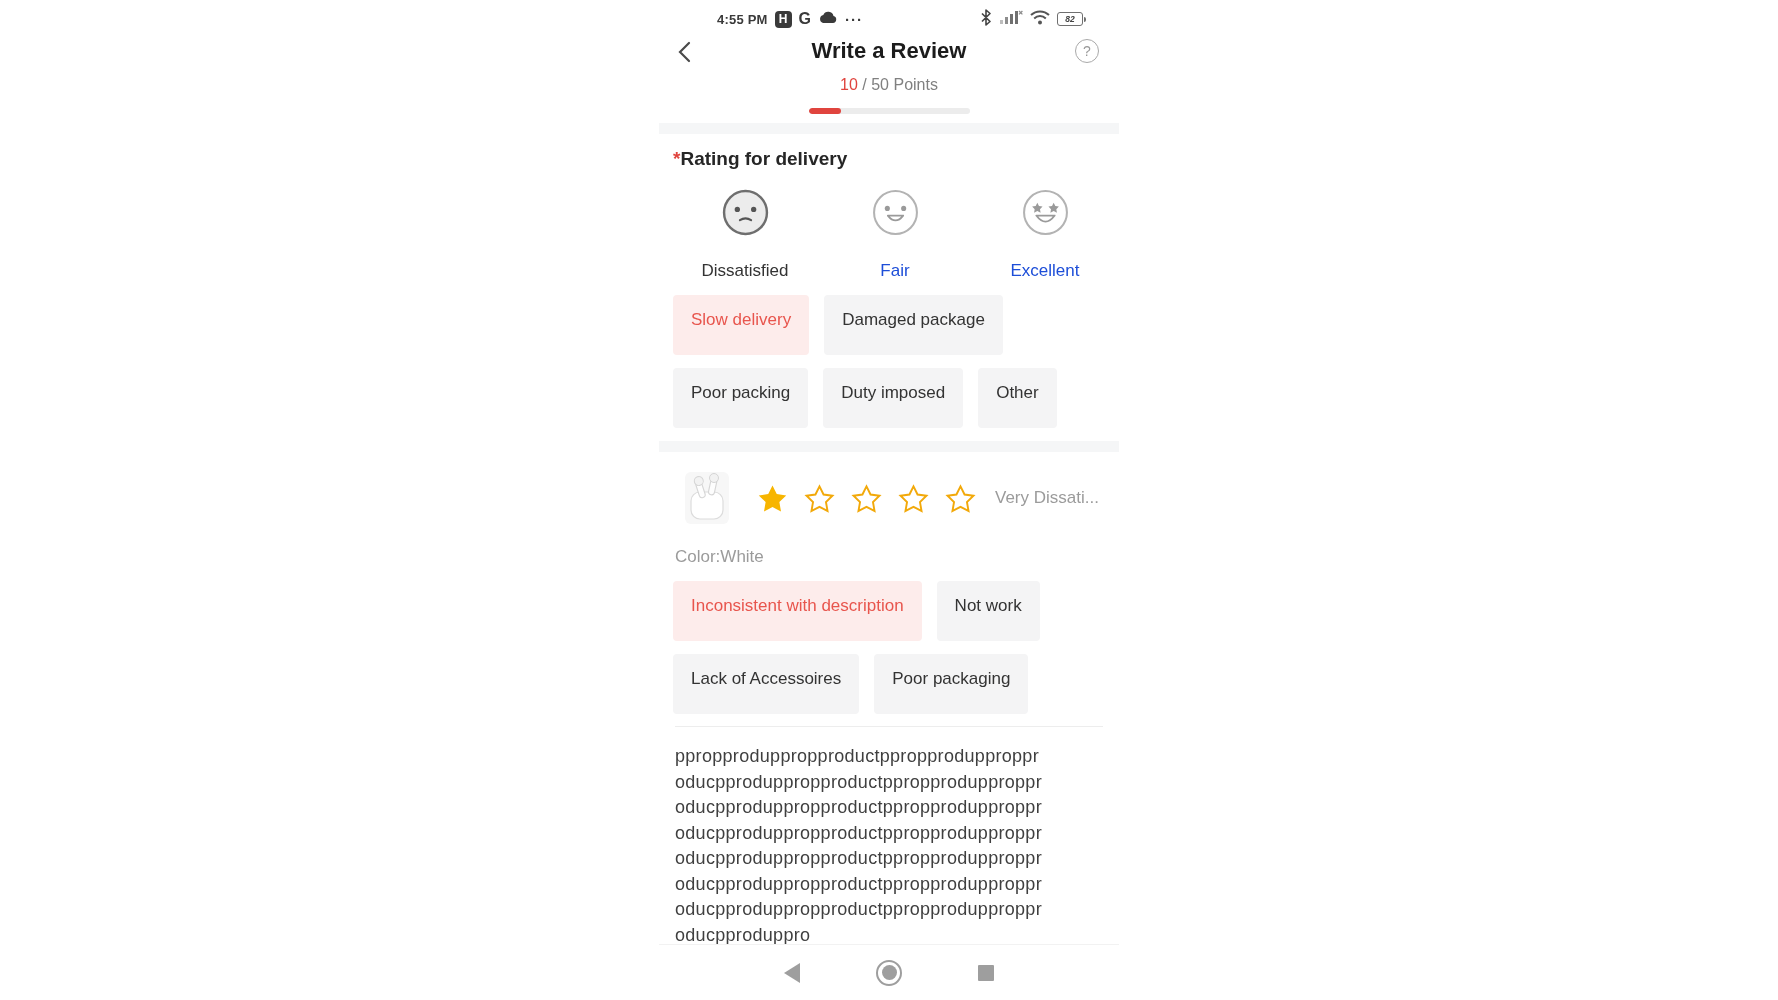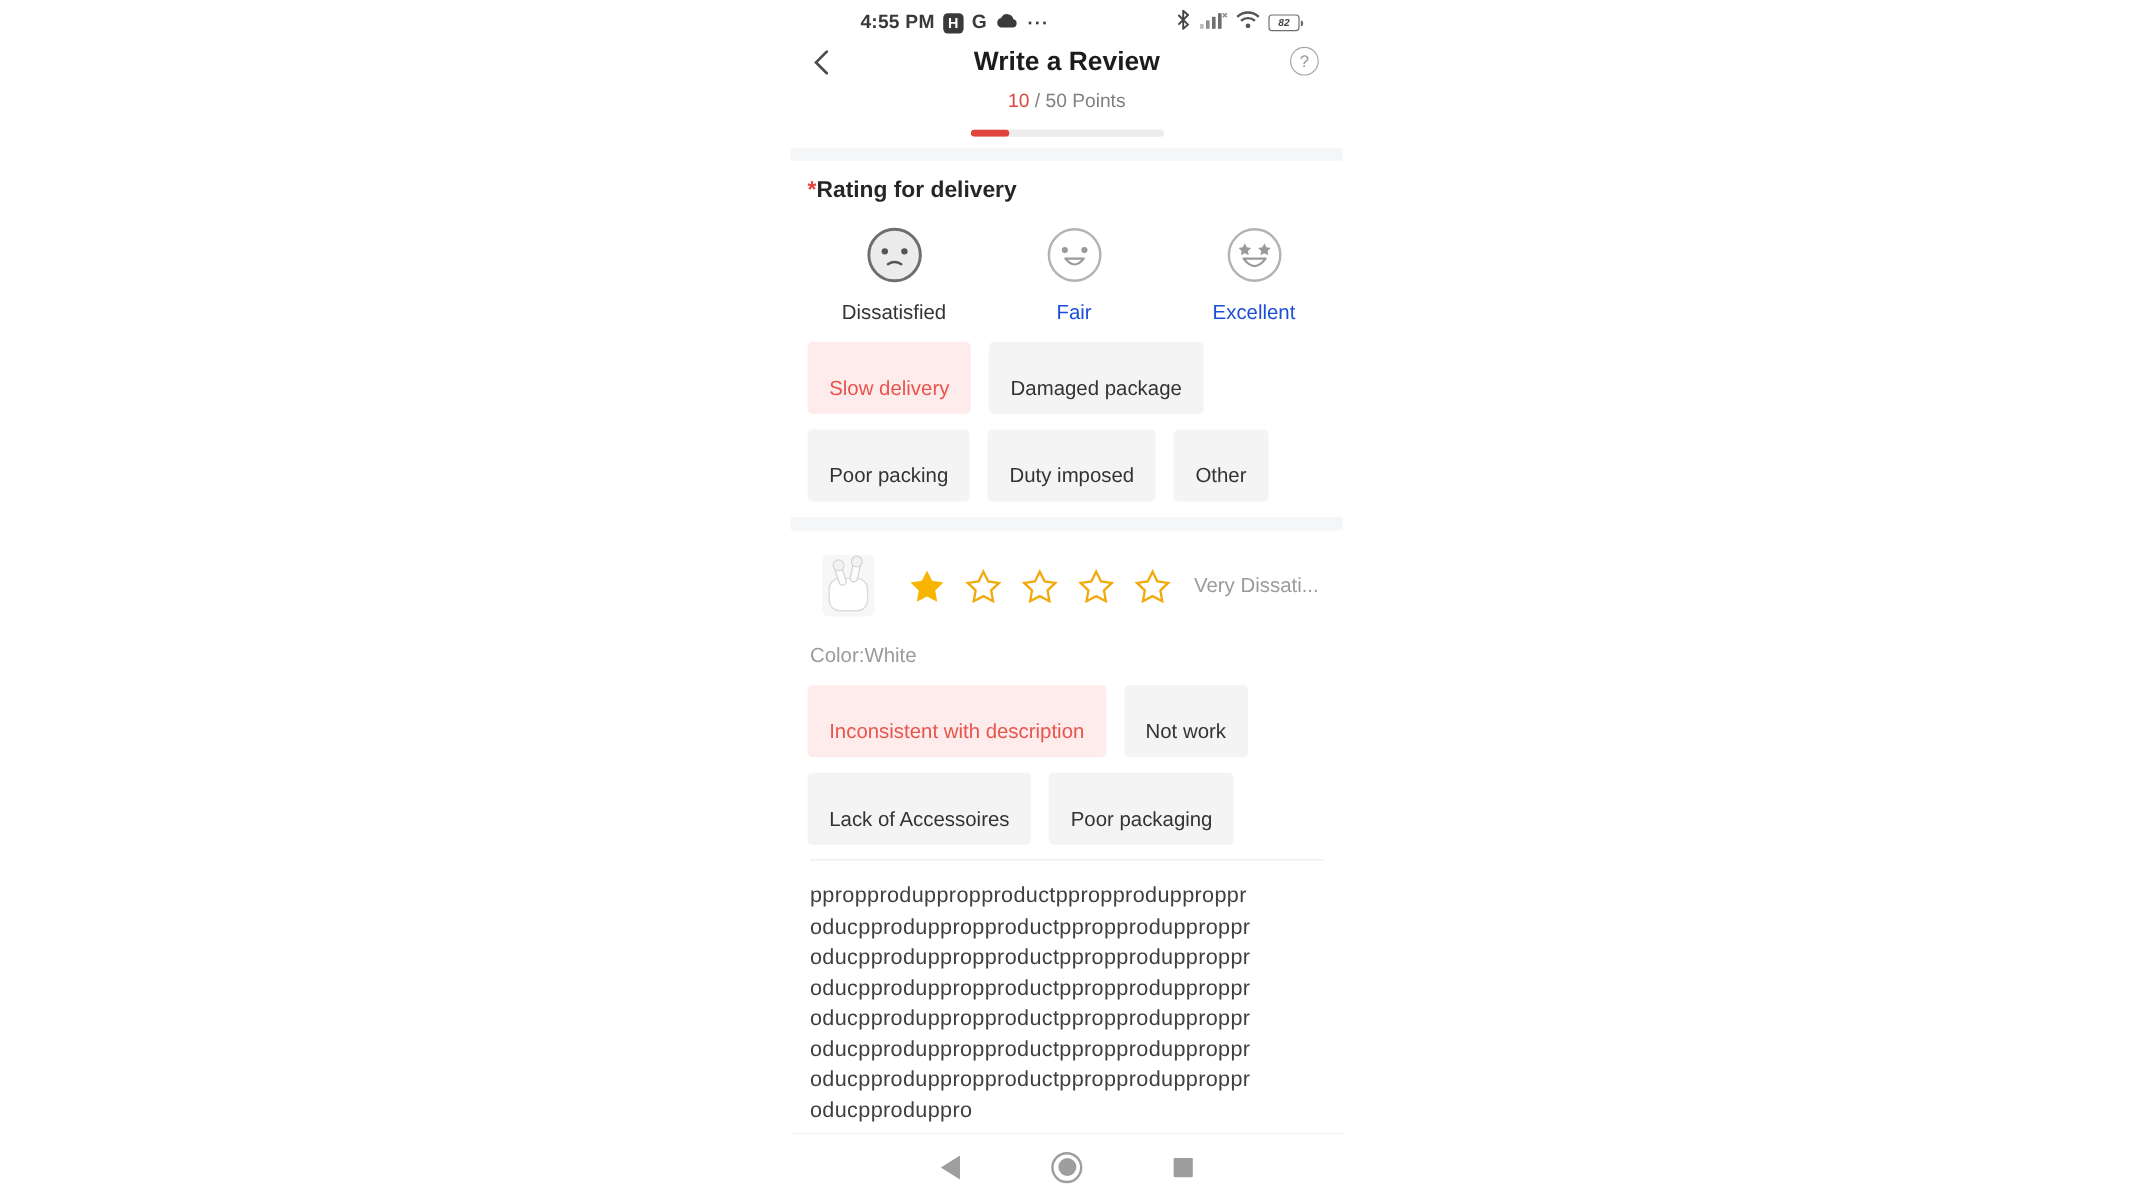--- a/index.html
+++ b/index.html
@@ -3,21 +3,21 @@
 <meta charset="utf-8">
 <style>
   * { margin:0; padding:0; box-sizing:border-box; }
   html,body { width:1778px; height:1000px; background:#fff; overflow:hidden;
     font-family:"Liberation Sans", sans-serif; }
   .phone { position:relative; width:460px; height:1000px; margin:0 auto; background:#fff; }
 
   
   .status-bar { height:28px; padding:10px 36px 0 58px; display:flex; align-items:center; justify-content:space-between; }
   .sb-left, .sb-right { display:flex; align-items:center; gap:7px; }
-  .sb-time { font-size:16px; font-weight:bold; color:#3a3a3a; letter-spacing:.2px; }
+  .sb-time { font-size:13px; font-weight:bold; color:#3a3a3a; letter-spacing:.2px; }
   .sb-h { width:17px; height:17px; background:#3a3a3a; border-radius:4px; color:#fff; font-size:12px; font-weight:bold; display:flex; align-items:center; justify-content:center; }
   .sb-g { font-size:16px; font-weight:bold; color:#3a3a3a; }
   .sb-more { font-size:15px; font-weight:bold; color:#3a3a3a; letter-spacing:1px; }
   .battery { position:relative; width:26px; height:14px; border:1.5px solid #6f6f6f; border-radius:3px; display:flex; align-items:center; justify-content:center; }
   .battery::after { content:""; position:absolute; right:-4px; top:3.5px; width:2.5px; height:5px; background:#6f6f6f; border-radius:0 2px 2px 0; }
   .battery span { font-size:8.5px; color:#444; font-weight:bold;font-style:italic; }
 
   
   .header { position:relative; height:42px; margin-top:4px; }
   .page-title { position:absolute; left:0; right:0; top:6px; text-align:center; font-size:22px; font-weight:bold; color:#1c1c1c; }
@@ -31,27 +31,27 @@
   .progress-fill { width:20%; height:100%; background:#e0443e; border-radius:3px; }
   .incentive { margin-top:11px; text-align:center; font-size:16px; color:#3a3a3a; }
   .incentive .red { color:#e0443e; }
 
   .divider { height:11px; background:#f5f6f7; margin-top:9px; }
 
   
   .section-title { margin:14px 0 0 14px; font-size:19px; font-weight:bold; color:#262626; }
   .required { color:#e0443e; }
   .moods { display:flex; justify-content:center; gap:38px; margin-top:18px; padding-left:12px; }
-  .mood { width:112px; display:flex; flex-direction:column; align-items:center; gap:9px; cursor:pointer; }
+  .mood { width:112px; display:flex; flex-direction:column; align-items:center; gap:20px; cursor:pointer; }
   .mood-label { font-size:17px; color:#1d4ed8; }
   .mood.selected .mood-label { color:#333; }
 
   
   .tag-group { padding:14px 14px 0; display:flex; flex-wrap:wrap; gap:13px 15px; }
-  .tag { height:60px; line-height:42px; padding:18px 18px; border-radius:4px; background:#f4f4f5; color:#333; font-size:17px; cursor:pointer; white-space:nowrap; }
+  .tag { height:60px; line-height:42px; padding:4px 18px; border-radius:4px; background:#f4f4f5; color:#333; font-size:17px; cursor:pointer; white-space:nowrap; }
   .tag.selected { background:#fdeceb; color:#e8554d; }
 
   
   .product-row { margin:20px 14px 0 26px; display:flex; align-items:center; }
   .thumb { width:44px; height:52px; margin-right:28px; }
   .stars { display:flex; gap:16px; align-items:center; }
   .star { width:31px; height:29px; cursor:pointer; }
   .rating-label { margin-left:19px; font-size:17px; color:#9b9b9b; white-space:nowrap; }
   .variant { margin:23px 0 0 16px; font-size:17px; color:#9b9b9b; }
 

